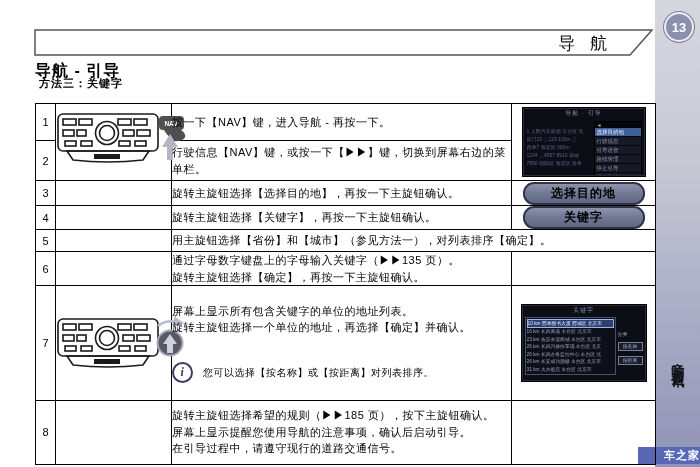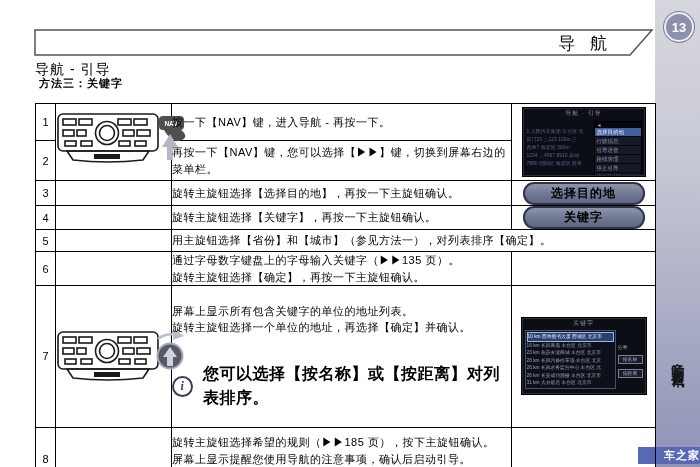--- a/index.html
+++ b/index.html
@@ -14,41 +14,41 @@
     background:#8d90ac;border:2px solid #eceef4;color:#fff;font-size:13px;font-weight:bold;
     display:flex;align-items:center;justify-content:center;box-shadow:0 0 0 1px #7a7d99;}
   .side-tab{position:absolute;top:352px;left:50%;transform:translateX(-50%);
     writing-mode:vertical-rl;font-size:13px;font-weight:bold;color:#15151c;letter-spacing:3px;}
   .watermark{position:absolute;right:0;bottom:3px;width:62px;height:17px;background:#5868b4;
     color:#fff;font-size:11px;font-weight:bold;text-align:right;line-height:17px;letter-spacing:1px;}
   
   .pennant{position:absolute;left:34px;top:29px;width:620px;height:30px;}
   .pennant svg{position:absolute;left:0;top:0;}
   .pennant .title{position:absolute;right:42px;top:3px;font-size:17px;letter-spacing:5px;color:#111;}
-  .h1{position:absolute;left:35px;top:61px;font-size:14px;font-weight:normal;letter-spacing:1px;}
+  .h1{position:absolute;left:35px;top:61px;font-size:16px;font-weight:bold;letter-spacing:1px;}
   .h2{position:absolute;left:39px;top:76px;font-size:11px;font-weight:bold;letter-spacing:1px;}
   
   table.steps{position:absolute;left:35px;top:103px;width:620px;border-collapse:collapse;table-layout:fixed;}
   table.steps td{border:1px solid #000;padding:0;vertical-align:middle;}
   td.num{text-align:center;font-size:11px;}
   td.instr,div.instr-text{font-size:11px;line-height:1.5;letter-spacing:0.5px;white-space:pre-line;}
   td.instr{padding:3px 8px;}
   td.cell-img{text-align:center;}
   td.cell-shot{text-align:center;}
   
   .pill{margin:0 auto;width:118px;height:19px;border-radius:11px;border:2px solid #2e3347;
     background:linear-gradient(180deg,#8d94aa 0%,#6e7691 55%,#5f6782 100%);
     color:#000;font-weight:bold;font-size:12px;display:flex;align-items:center;justify-content:center;
     letter-spacing:1px;}
   
   .note-row{display:flex;align-items:center;gap:10px;margin-top:10px;}
   .info-icon{flex:0 0 auto;width:17px;height:17px;border-radius:50%;border:2px solid #3c3a66;
     color:#3c3a66;font:bold italic 12px "Liberation Serif",serif;
     display:flex;align-items:center;justify-content:center;}
-  .note-text{font-size:16px;letter-spacing:0.5px;font-weight:bold;}
+  .note-text{font-size:10px;letter-spacing:0.5px;}
   
   .screen{margin:0 auto;background:#0c0e16;border:1px solid #2a2c38;
     box-shadow:0 0 0 1px #000;color:#99a;text-align:left;position:relative;overflow:hidden;}
   .s-title{font-size:6px;color:#8a90a8;text-align:center;height:9px;line-height:9px;letter-spacing:1px;}
   .s1{width:120px;height:66px;}
   .s1-body{display:flex;margin:1px 2px;}
   .s1-left{flex:1;padding:8px 1px 0 1px;}
   .s1-row{font-size:5px;line-height:8px;color:#56628a;white-space:nowrap;overflow:hidden;}
   .s1-menu{width:46px;border:1px solid #000;background:#10131e;margin-top:2px;}
   .s1-back{font-size:5px;color:#9aa;background:#05060a;padding-left:2px;line-height:6px;}
@@ -143,21 +143,21 @@
             <div class="s1-item">停止引导</div>
             <div class="s1-item">保存路线</div>
           </div>
         </div>
       </div>
     </td>
   </tr>
 
   <tr style="height:40px">
     <td class="num">2</td>
-    <td class="instr">再按一下【NAV】键，您可以选择【▶▶】键，切换到屏幕右边的菜单栏。</td>
+    <td class="instr">行驶信息【NAV】键，或按一下【▶▶】键，切换到屏幕右边的菜单栏。</td>
   </tr>
 
   <tr style="height:25px">
     <td class="num">3</td>
     <td></td>
     <td class="instr">旋转主旋钮选择【选择目的地】，再按一下主旋钮确认。</td>
     <td class="cell-shot">
       <div class="pill">选择目的地</div>
     </td>
   </tr>

